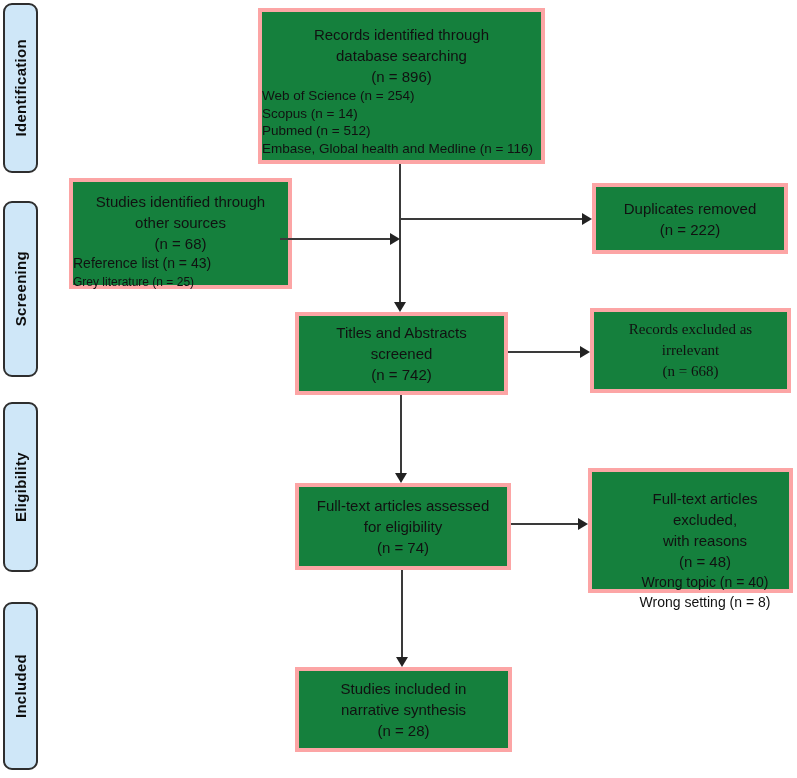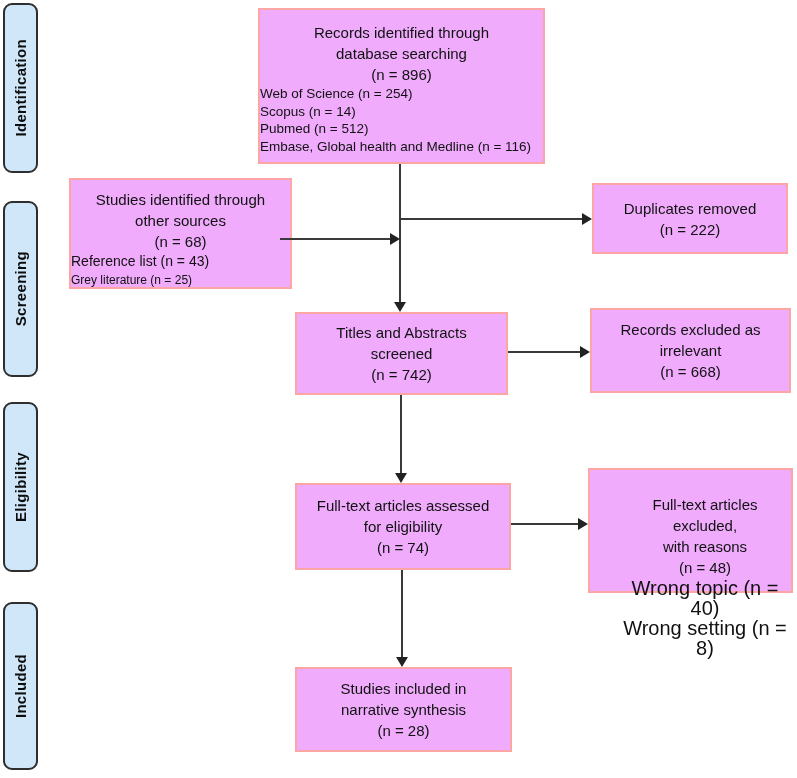--- a/index.html
+++ b/index.html
@@ -30,41 +30,41 @@
     transform: rotate(180deg);
     font-size: 15px;
     font-weight: bold;
     letter-spacing: 0.3px;
     white-space: nowrap;
     color: #0d0d0d;
   }
   
   .box {
     position: absolute;
-    background: #f0abfc;
-    border: 2px solid #fca5a5;
+    background: #15803d;
+    border: 4px solid #fca5a5;
     box-sizing: border-box;
     font-size: 15px;
     line-height: 21px;
     text-align: center;
   }
   .box .pad { padding-top: 12px; }
   .box.vcenter {
     display: flex;
     flex-direction: column;
     justify-content: center;
   }
   .box .sub-left {
     text-align: left;
     font-size: 13.5px;
     line-height: 17.5px;
     padding-right: 4px;
   }
   .box .sub-center {
-    font-size: 20px;
+    font-size: 14px;
     line-height: 20px;
   }
   
   .vline { position: absolute; width: 2px; background: #3a3a3a; }
   .hline { position: absolute; height: 2px; background: #3a3a3a; }
   .arr-down {
     position: absolute; width: 0; height: 0;
     border-left: 6px solid transparent;
     border-right: 6px solid transparent;
     border-top: 10px solid #222222;
@@ -120,34 +120,34 @@
     <div>Duplicates removed</div>
     <div>(n = 222)</div>
   </div>
 
   <div class="box vcenter" style="left:295px; top:312px; width:213px; height:83px;">
     <div>Titles and Abstracts</div>
     <div>screened</div>
     <div>(n = 742)</div>
   </div>
 
-  <div class="box vcenter" style="left:590px; top:308px; width:201px; height:85px;">
+  <div class="box vcenter" style="left:590px; top:308px; width:201px; height:85px;font-family:Liberation Serif, serif;">
     <div>Records excluded as</div>
     <div>irrelevant</div>
     <div>(n = 668)</div>
   </div>
 
   <div class="box vcenter" style="left:295px; top:483px; width:216px; height:87px;">
     <div>Full-text articles assessed</div>
     <div>for eligibility</div>
     <div>(n = 74)</div>
   </div>
 
   <div class="box" style="left:588px; top:468px; width:205px; height:125px;">
-    <div class="pad" style="padding-top:24px;margin-left:29px;">
+    <div class="pad" style="padding-top:16px;margin-left:29px;">
       <div>Full-text articles excluded,</div>
       <div>with reasons</div>
       <div>(n = 48)</div>
       <div class="sub-center">Wrong topic (n = 40)</div>
       <div class="sub-center">Wrong setting (n = 8)</div>
     </div>
   </div>
 
   <div class="box vcenter" style="left:295px; top:667px; width:217px; height:85px;">
     <div>Studies included in</div>

